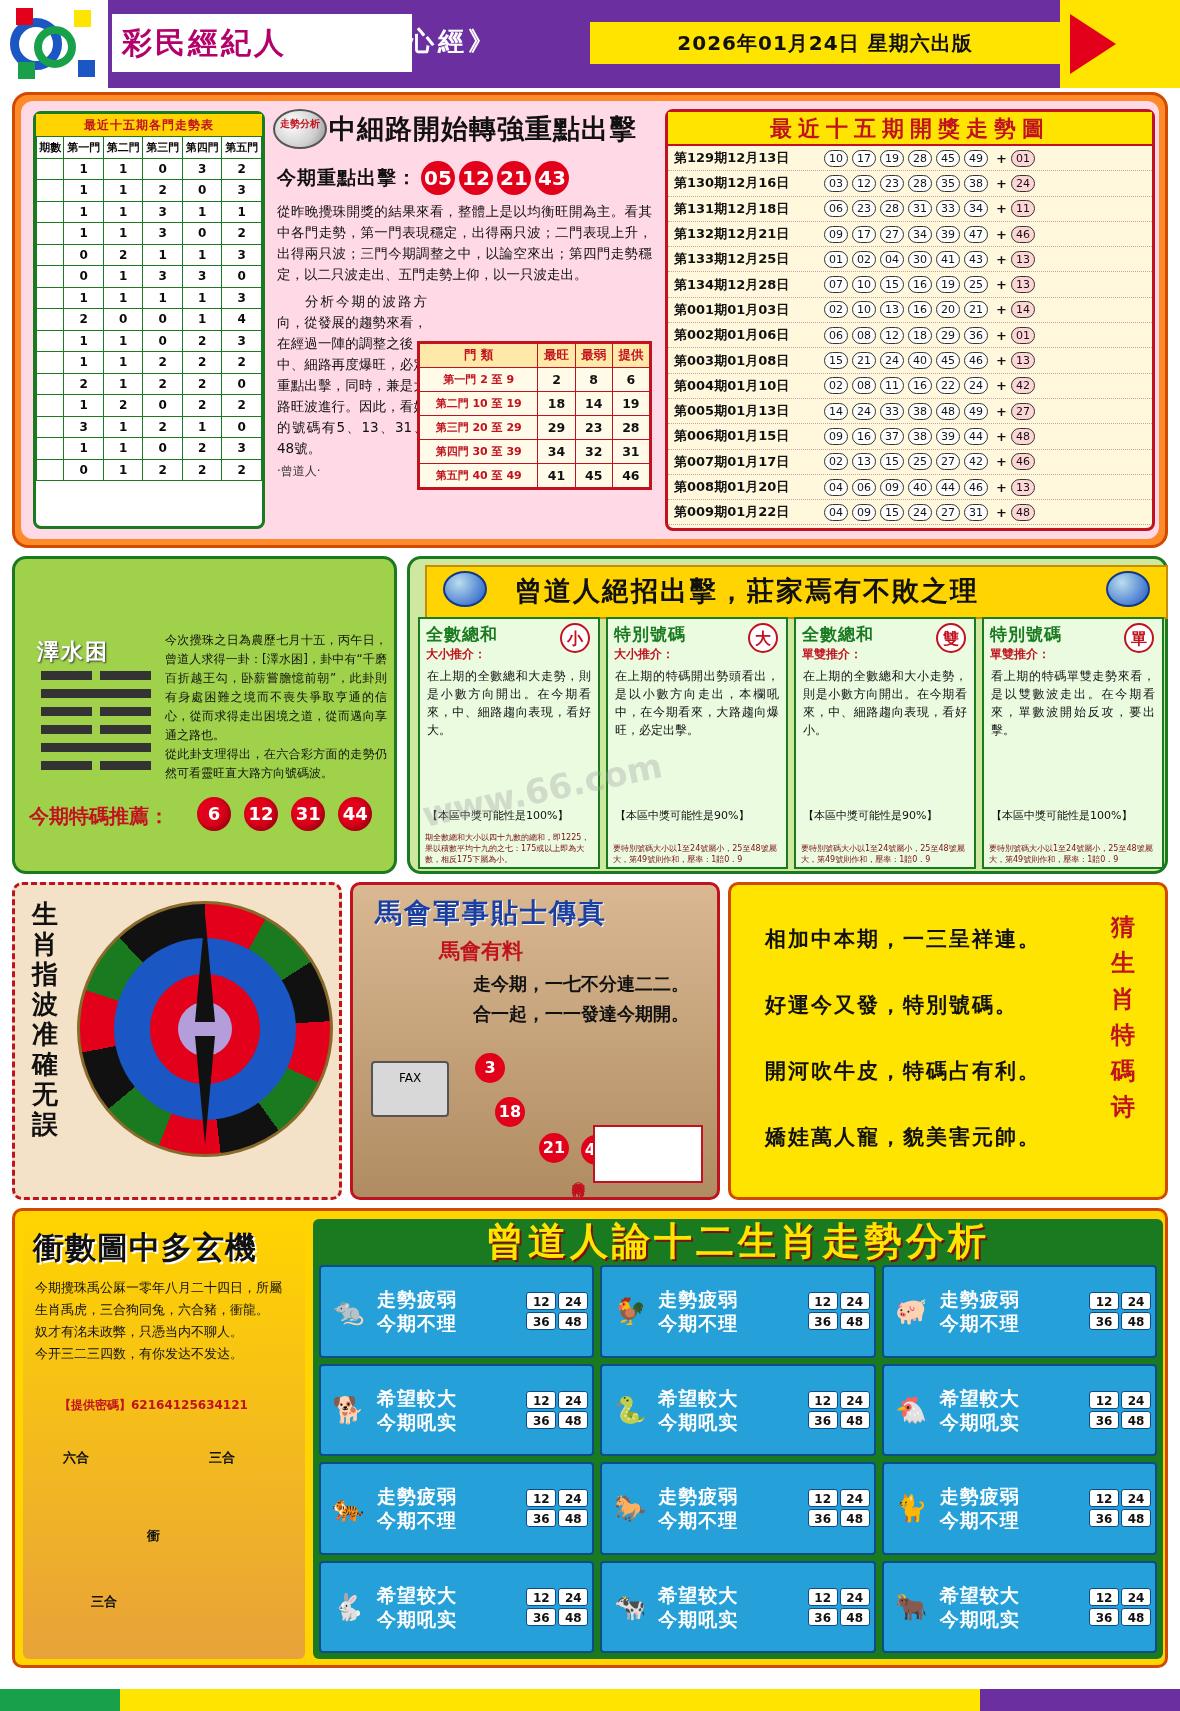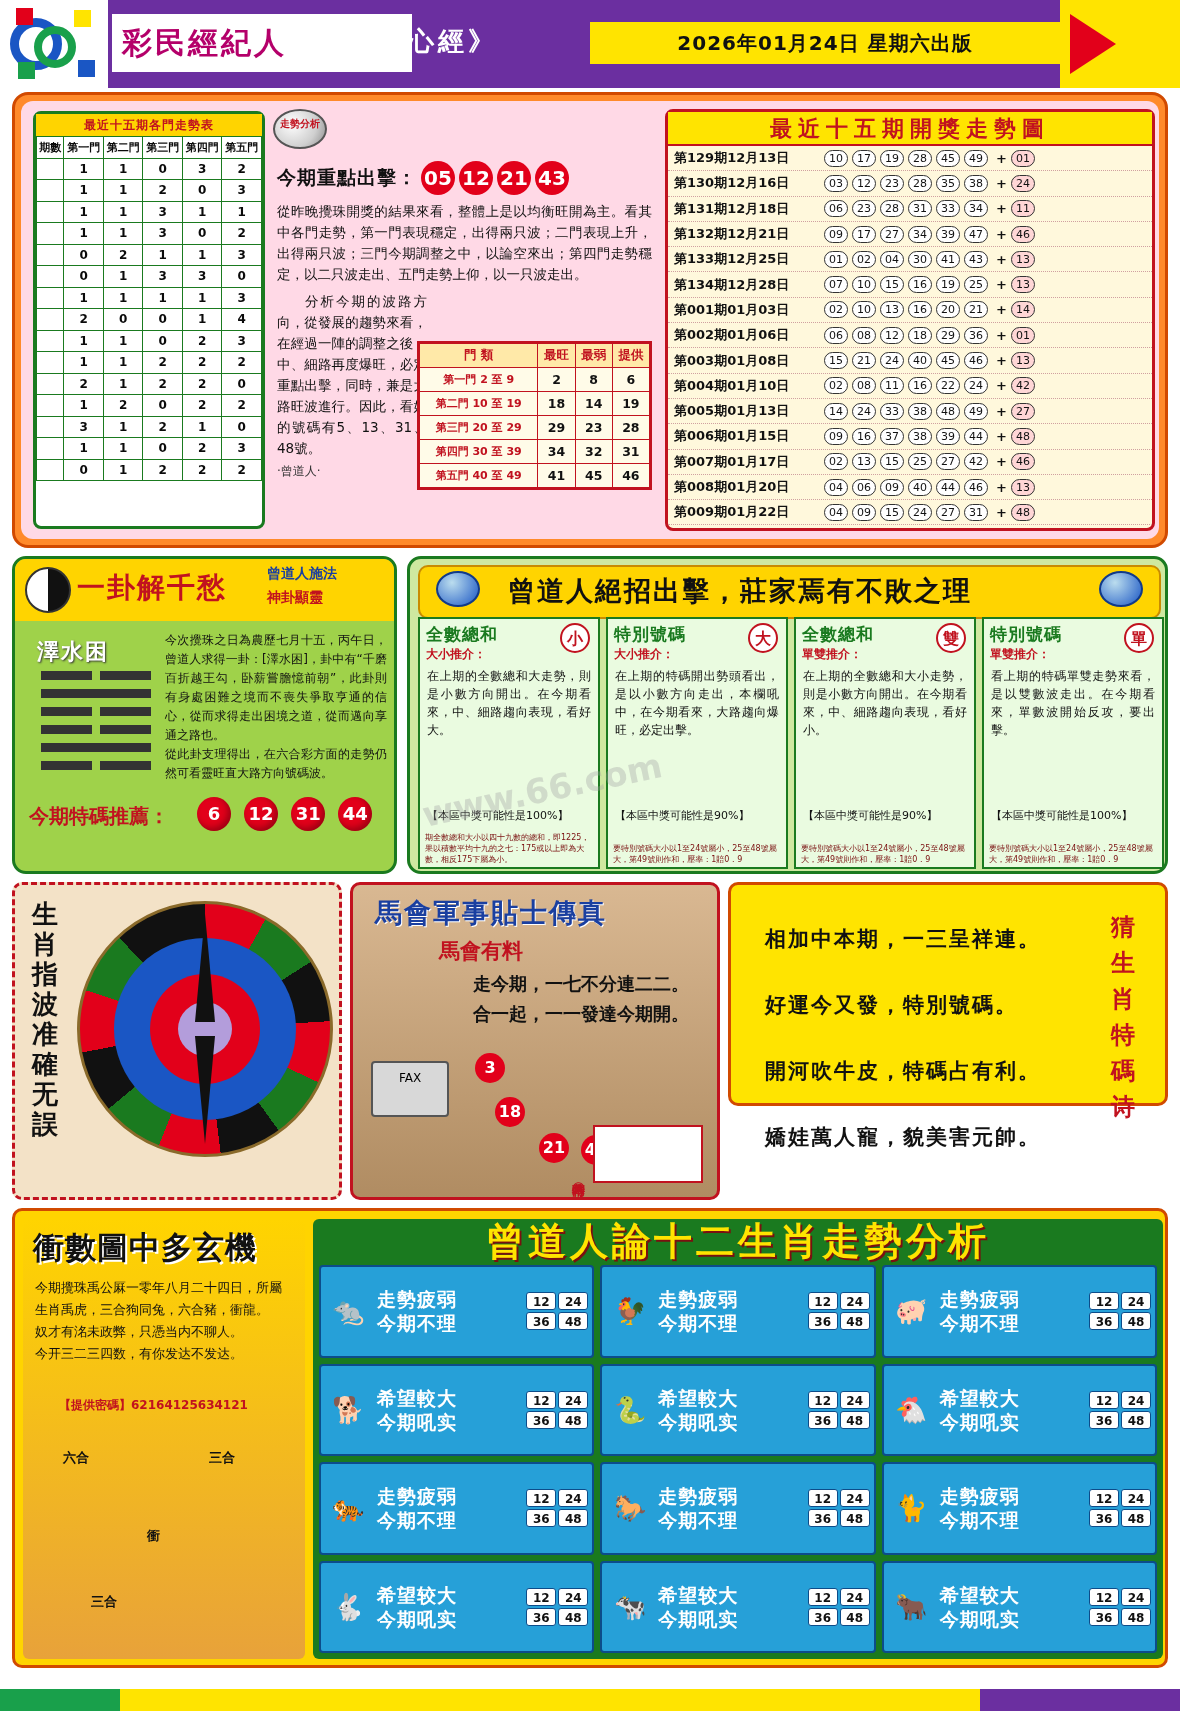--- a/index.html
+++ b/index.html
@@ -104,22 +104,22 @@
   .gua-text { position:absolute; left:150px; top:72px; width:222px; font-size:12px; line-height:19px;
               color:#111; text-align:justify; }
   .gua-rec { position:absolute; left:14px; top:244px; font-size:20px; font-weight:bold; color:#c1121f; }
   .gua-balls { position:absolute; left:182px; top:238px; }
   .gball { display:inline-block; width:34px; height:34px; border-radius:50%; background:#e2001a;
            color:#fff; font-size:18px; font-weight:bold; text-align:center; line-height:34px; margin-right:8px;
            box-shadow:inset -3px -3px 6px rgba(0,0,0,.3); }
 
   .zdr { position:absolute; left:395px; top:0; width:761px; height:318px; background:#cfe8a0;
          border:3px solid #1a7a1f; border-radius:14px; }
-  .zdr-h { position:absolute; left:8px; top:6px; width:743px; height:54px; background:#ffd400;
-           border-radius:10px; border:2px solid #c98b00; }
+  .zdr-h { position:absolute; left:15px; top:6px; width:743px; height:54px; background:#ffd400;
+           border-radius:0; border:2px solid #c98b00; }
   .zdr-h .t { position:absolute; left:88px; top:6px; font-size:27px; font-weight:bold; color:#111; letter-spacing:2px;}
   .zdr-h .globe { position:absolute; width:44px; height:36px; border-radius:50%;
                   background:radial-gradient(circle at 35% 30%, #bde, #1a56c4); border:2px solid #113a8a;}
   .card { position:absolute; top:58px; width:182px; height:252px; background:#eafbe0;
           border:2px solid #1a7a1f; }
   .card .ct { font-size:17px; font-weight:bold; color:#1a7a1f; padding:4px 0 0 6px; letter-spacing:1px;}
   .card .cb { position:absolute; right:8px; top:4px; width:30px; height:30px; border-radius:50%;
               border:2px solid #c1121f; color:#c1121f; font-size:16px; font-weight:bold;
               text-align:center; line-height:27px; background:#fff;}
   .card .cs { font-size:12px; color:#c1121f; padding-left:6px; font-weight:bold; }
@@ -153,21 +153,21 @@
              color:#111; font-weight:bold; }
   .hnum { position:absolute; width:30px; height:30px; border-radius:50%; background:#e2001a; color:#fff;
           font-size:16px; font-weight:bold; text-align:center; line-height:30px; }
   .fax { position:absolute; left:18px; top:176px; width:78px; height:56px; background:#d8d8d8;
          border:2px solid #555; border-radius:4px; font-size:12px; text-align:center; padding-top:8px;}
   .stamp { position:absolute; right:14px; bottom:14px; width:110px; height:58px; background:#fff;
            border:2px solid #c1121f; }
   .stamp-lab { position:absolute; right:130px; bottom:24px; font-size:13px; color:#c1121f; font-weight:bold;
                writing-mode:vertical-rl; }
 
-  .poem { position:absolute; left:716px; top:0; width:440px; height:224px; background:#ffe400;
+  .poem { position:absolute; left:716px; top:0; width:440px; height:318px; background:#ffe400;
           border:3px solid #d14a00; border-radius:10px; }
   .poem-line { position:absolute; left:34px; font-size:21px; font-weight:bold; color:#111; letter-spacing:2px;}
   .poem-side { position:absolute; right:14px; top:24px; width:40px; font-size:24px; font-weight:bold;
                color:#c1121f; line-height:36px; }
 
   
   .sec4 { position:absolute; left:12px; top:1208px; width:1156px; height:460px;
           background:#ffd400; border:3px solid #d14a00; border-radius:10px; }
   .chong { position:absolute; left:8px; top:8px; width:282px; height:440px;
            background:linear-gradient(#ffd400,#e8a23a); border-radius:6px; overflow:hidden;}
@@ -358,20 +358,21 @@
               <td>2</td>
               <td>2</td>
             </tr>
           </tbody>
       </table>
     </div>
 
     <div class="mid">
       <div class="mid-banner">
         <div class="ball-icon">走勢分析</div>
+        <div class="bt">中細路開始轉強重點出擊</div>
       </div>
       <div class="hot-row">
         <span class="hot-label">今期重點出擊：</span>
         <span class="hot-num">05</span>
         <span class="hot-num">12</span>
         <span class="hot-num">21</span>
         <span class="hot-num">43</span>
       </div>
       <div class="para">從昨晚攪珠開獎的結果來看，整體上是以均衡旺開為主。看其中各門走勢，第一門表現穩定，出得兩只波；二門表現上升，出得兩只波；三門今期調整之中，以論空來出；第四門走勢穩定，以二只波走出、五門走勢上仰，以一只波走出。</div>
       <div class="para indent" style="width:150px;">分析今期的波路方向，從發展的趨勢來看，在經過一陣的調整之後，中、細路再度爆旺，必定重點出擊，同時，兼是大路旺波進行。因此，看好的號碼有5、13、31、48號。</div>
@@ -590,26 +591,20 @@
             <span class="tn">31</span>
             <span class="plus">+</span>
             <span class="tn sp">48</span>
           </div>
         </div>
     </div>
   </div>
 
   <div class="sec2">
     <div class="gua">
-      <div class="gua-top">
-        <div class="yin"></div>
-        <div class="gua-t1">一卦解千愁</div>
-        <div class="gua-t2">曾道人施法</div>
-        <div class="gua-t3">神卦顯靈</div>
-      </div>
       <div class="hex-name">澤水困</div>
       <div class="hex">
         <div class="bar broken">
             <i></i>
             <i></i>
           </div>
         <div class="bar"></div>
         <div class="bar broken">
             <i></i>
             <i></i>

